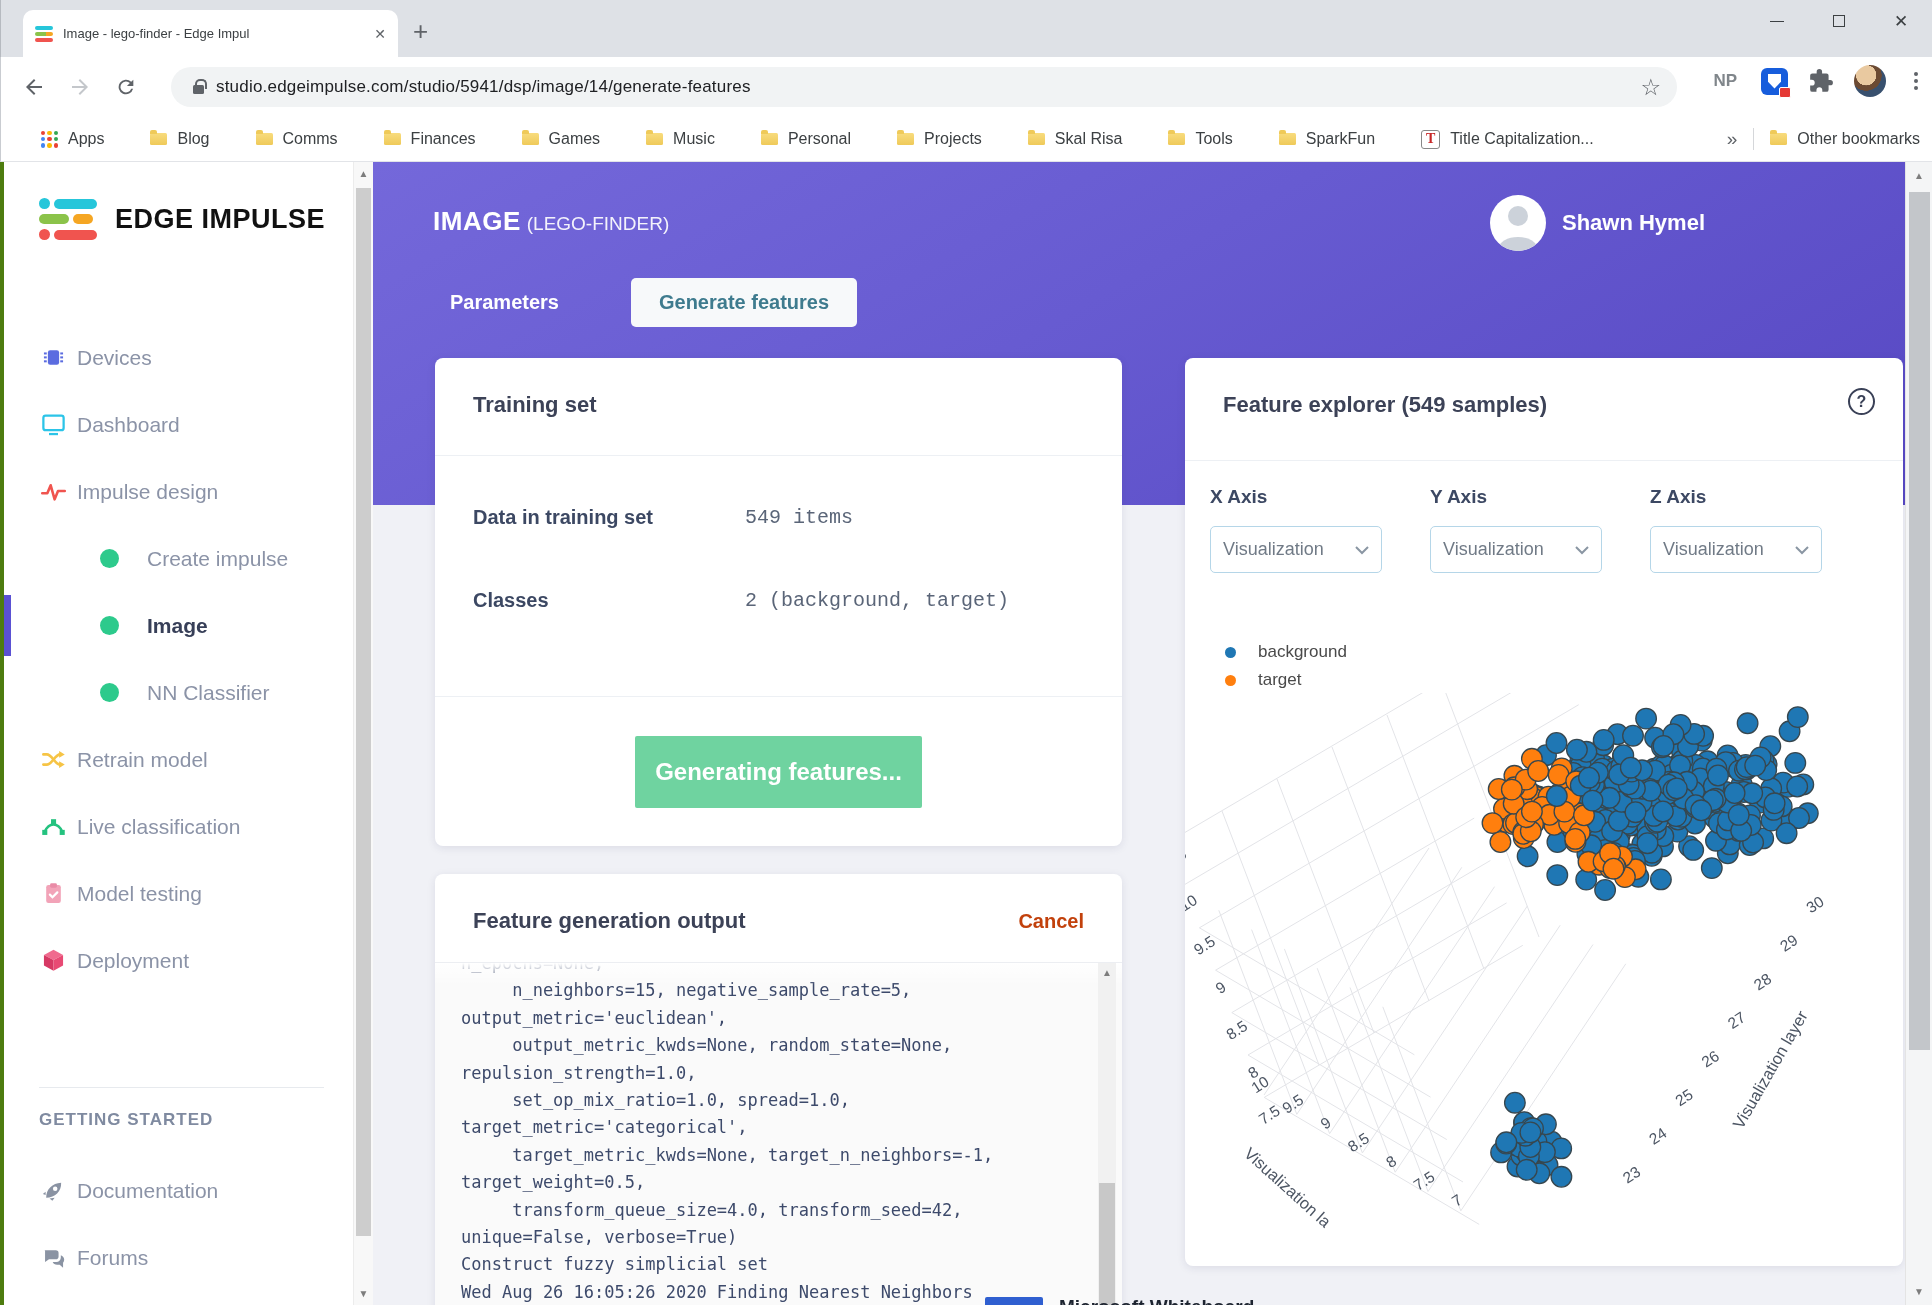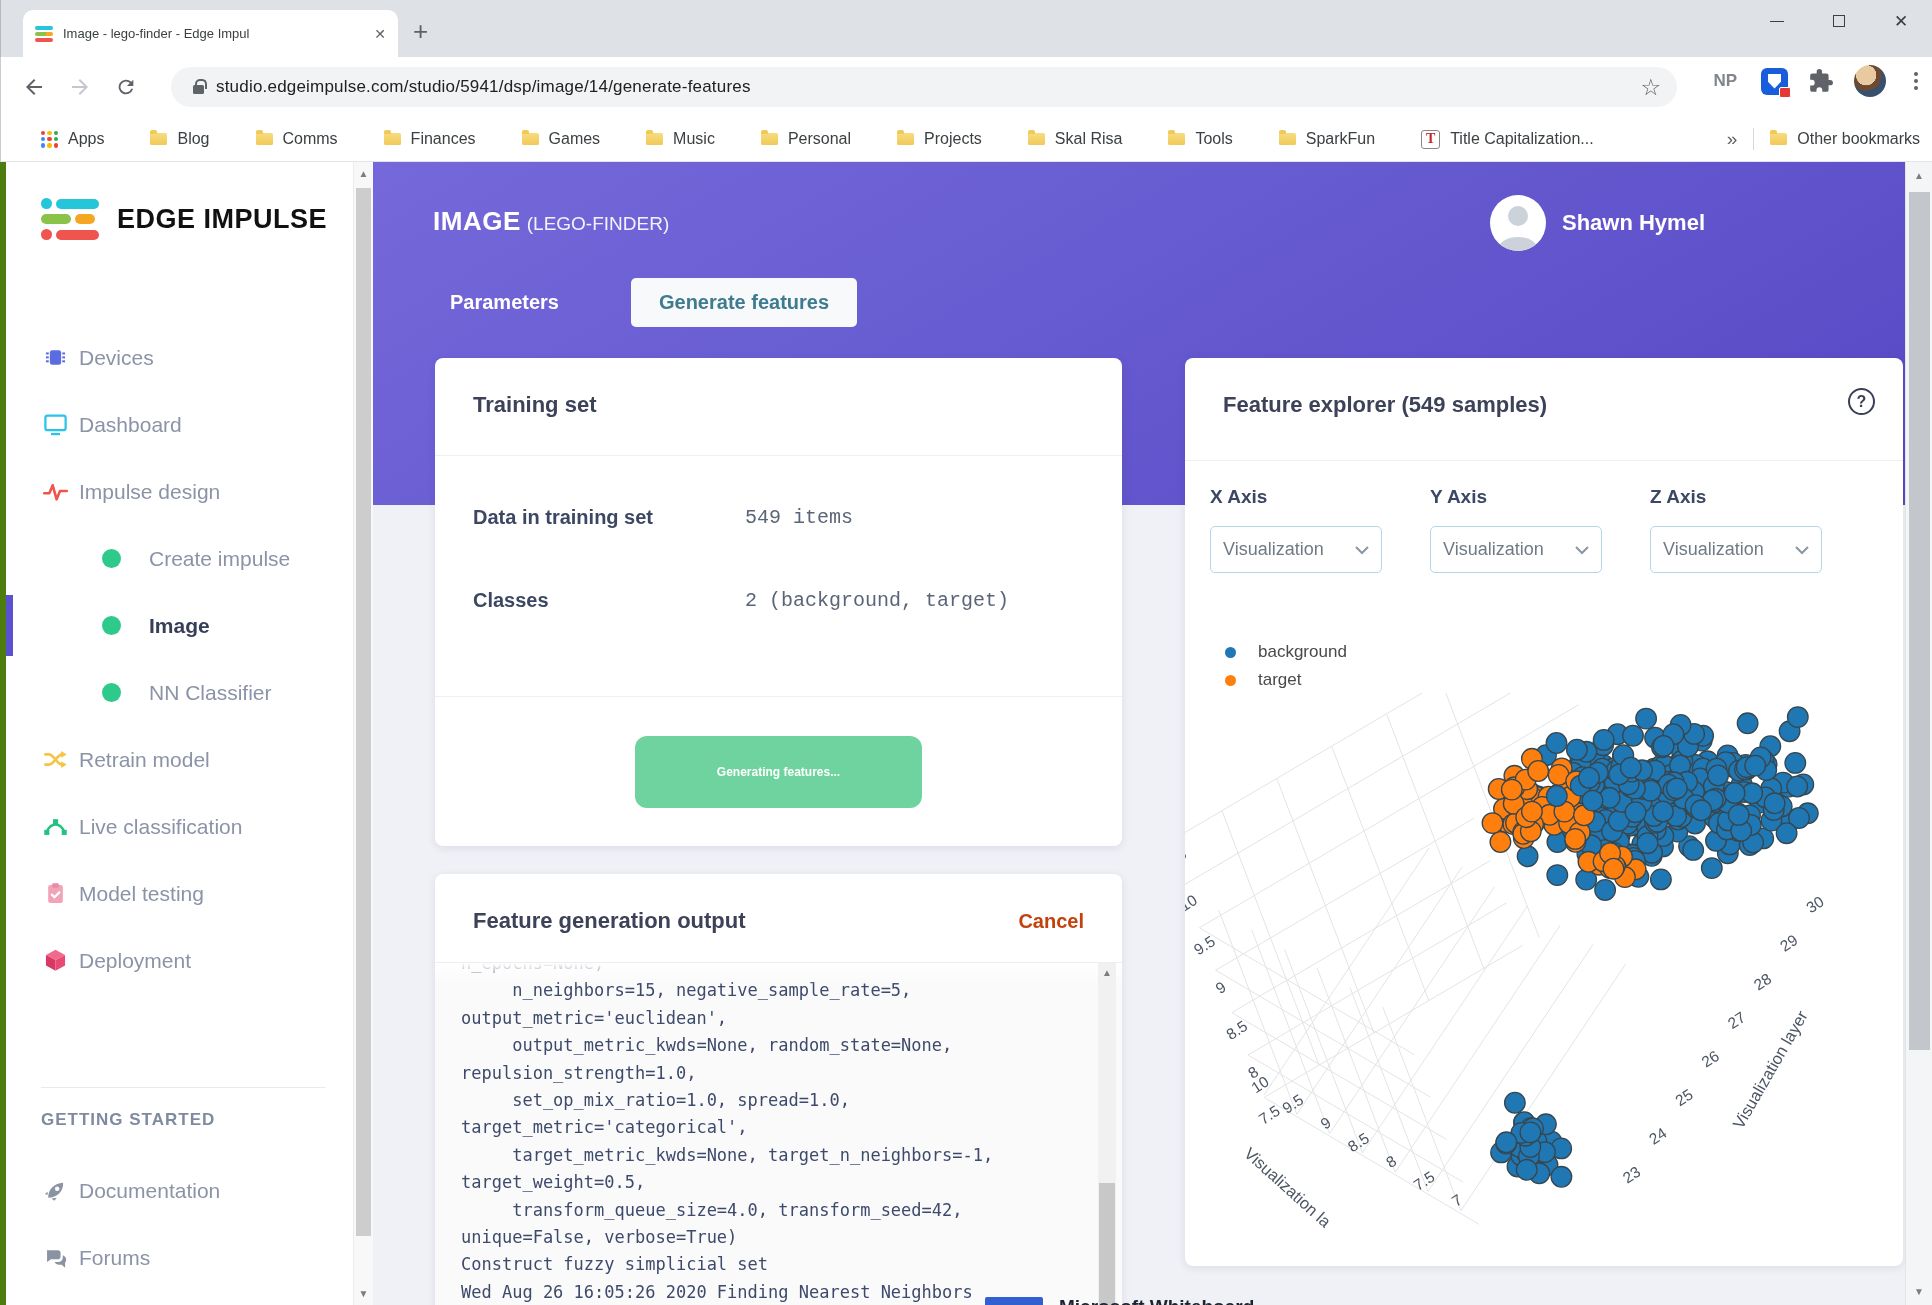--- a/index.html
+++ b/index.html
@@ -51,21 +51,21 @@
   .apps-grid i { border-radius:50%; }
   .doc-ico { width:19px; height:19px; border:1.5px solid #888; border-radius:3px; background:#fff;
     color:#c62828; font-family:"Liberation Serif",serif; font-weight:bold; font-size:14px;
     display:flex; align-items:center; justify-content:center; }
   .bm-right { position:absolute; right:12px; display:flex; align-items:center; }
   .bm-chev { font-size:19px; color:#5f6368; margin-right:16px; }
   .bm-divider { width:1px; height:22px; background:#d5d7da; margin-right:16px; }
 
   
   .content { display:flex; height:1143px; }
-  .sidebar { position:relative; width:353px; background:#fff; flex:none; border-left:6px solid #4d7c0f; }
+  .sidebar { position:relative; width:353px; background:#fff; flex:none; border-left:4px solid #4d7c0f; }
   .logo { position:absolute; left:35px; top:36px; display:flex; align-items:center; gap:18px; }
   .logo-mark { width:58px; display:flex; flex-direction:column; gap:5px; }
   .logo-row { display:flex; align-items:center; gap:4px; }
   .logo-dot { width:11px; height:11px; border-radius:50%; }
   .logo-bar { height:10px; border-radius:5px; }
   .logo-text { font-size:27px; font-weight:900; letter-spacing:.5px; color:#111; white-space:nowrap; }
 
   .nav { position:absolute; left:0; top:162px; width:100%; }
   .nav-row { position:relative; height:67px; display:flex; align-items:center; }
   .nav-row .nico { position:absolute; left:35px; width:28px; height:28px; display:flex; align-items:center; justify-content:center; }
@@ -99,21 +99,21 @@
 
   .card { position:absolute; background:#fff; border-radius:8px; box-shadow:0 2px 8px rgba(40,40,90,.10); }
   .card-title { font-size:22px; font-weight:bold; color:#3c4257; }
   .card-head { position:relative; padding:34px 38px 0 38px; }
   .hr { position:absolute; left:0; width:100%; height:1px; background:#edf0f4; }
 
   .card-training { left:62px; top:196px; width:687px; height:488px; }
   .kv-label { position:absolute; left:38px; font-size:20px; font-weight:bold; color:#3c4863; }
   .kv-value { position:absolute; left:310px; font-size:20px; color:#5a6578;font-family:Liberation Mono, monospace; }
   .gen-btn { position:absolute; left:200px; top:378px; width:287px; height:72px; background:#6fd3a0;
-    border:none; border-radius:12px; color:#fff; font-size:12px; font-weight:bold; font-family:inherit; }
+    border:none; border-radius:2px; color:#fff; font-size:24px; font-weight:bold; font-family:inherit; }
 
   .card-output { left:62px; top:712px; width:687px; height:600px; overflow:hidden; }
   .cancel-link { position:absolute; right:38px; top:36px; font-size:20px; font-weight:bold; color:#c2410c; }
   .console { position:absolute; left:0; top:88px; width:100%; height:512px; background:#fafafa;
     border-top:1px solid #eceef2; overflow:hidden; }
   .console pre { margin:-13px 0 0 26px; font-family:"DejaVu Sans Mono","Liberation Mono",monospace;
     font-size:17px; line-height:27.4px; color:#3d4a6b; white-space:pre; }
   .console-fade { position:absolute; left:0; top:0; width:100%; height:22px;
     background:linear-gradient(#fff,rgba(255,255,255,0)); }
   .console-scroll { position:absolute; right:6px; top:0; width:18px; height:100%; background:#f1f1f1; }

